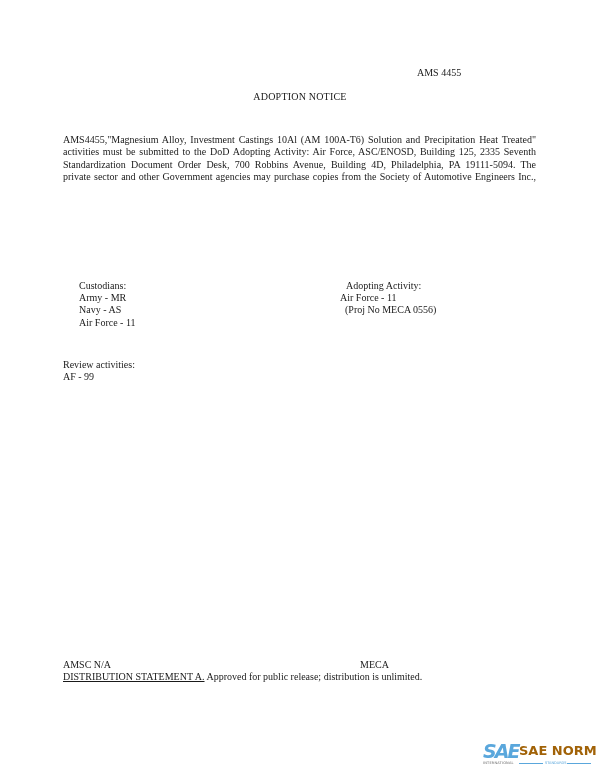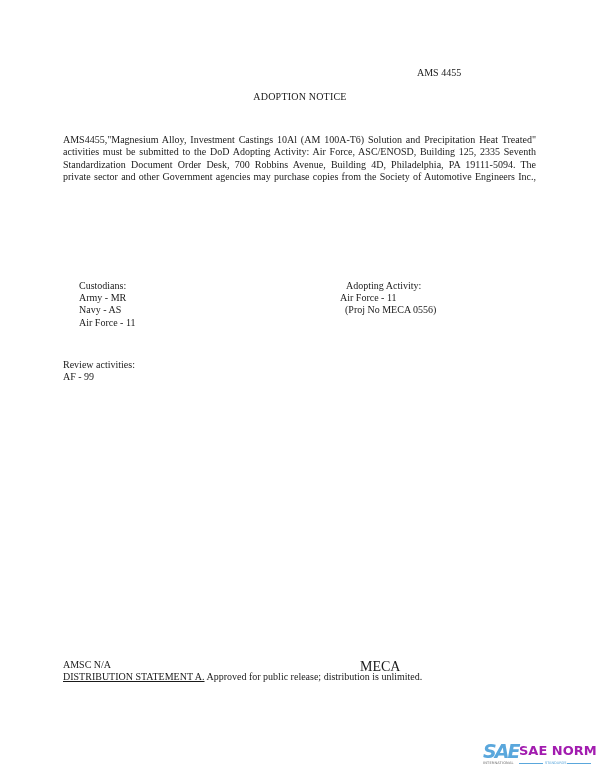--- a/index.html
+++ b/index.html
@@ -14,31 +14,31 @@
       font-size: 10px; line-height: 12.3px; text-align: justify;
     }
     .body-para span { display: block; text-align: justify; text-align-last: justify; white-space: nowrap; }
     .body-para span.last { text-align-last: left; }
     .custodians { position: absolute; left: 63px; top: 280px; font-size: 10px; line-height: 12.2px; margin-left: 16px; }
     .custodians div { white-space: nowrap; }
     .adopting { position: absolute; left: 340px; top: 280px; font-size: 10px; line-height: 12.2px; }
     .adopting div { white-space: nowrap; font-family: Liberation Serif, serif; }
     .review { position: absolute; left: 63px; top: 343px; font-size: 10px; line-height: 12.2px; margin-top: 16px; }
     .amsc { position: absolute; left: 63px; top: 659px; font-size: 10px; }
-    .area { position: absolute; left: 360px; top: 659px; font-size: 14px; text-align: center; }
+    .area { position: absolute; left: 360px; top: 659px; font-size: 10px; text-align: center; }
     .distribution { position: absolute; left: 63px; top: 671px; font-size: 10px; white-space: nowrap; }
     .distribution .u { text-decoration: underline; }
     .logo { position: absolute; left: 483px; top: 741px; width: 110px; height: 28px; }
     .logo .mark {
       position: absolute; left: 0; top: 0; font-family: "DejaVu Sans", sans-serif; font-weight: bold;
       font-size: 19px; color: #5aa7dc; letter-spacing: -2px; font-style: italic; line-height: 20px; text-align: center;
     }
     .logo .brand {
       position: absolute; left: 36px; top: 1px; font-family: "DejaVu Sans", sans-serif; font-weight: bold;
-      font-size: 13px; color: #a21caf; letter-spacing: 0px; line-height: 18px; white-space: nowrap;
+      font-size: 13px; color: #a16207; letter-spacing: 0px; line-height: 18px; white-space: nowrap;
     }
     .logo .sub1 {
       position: absolute; left: 0; top: 20px; font-family: "DejaVu Sans", sans-serif; font-size: 3.5px; color: #666; letter-spacing: 0.2px;
     }
     .logo .line { position: absolute; top: 22px; height: 1px; background: #5aa7dc; }
     .logo .sub2 {
       position: absolute; left: 62px; top: 20px; font-family: "DejaVu Sans", sans-serif; font-size: 3.5px; color: #5aa7dc;
     }
   </style>
 </head>

